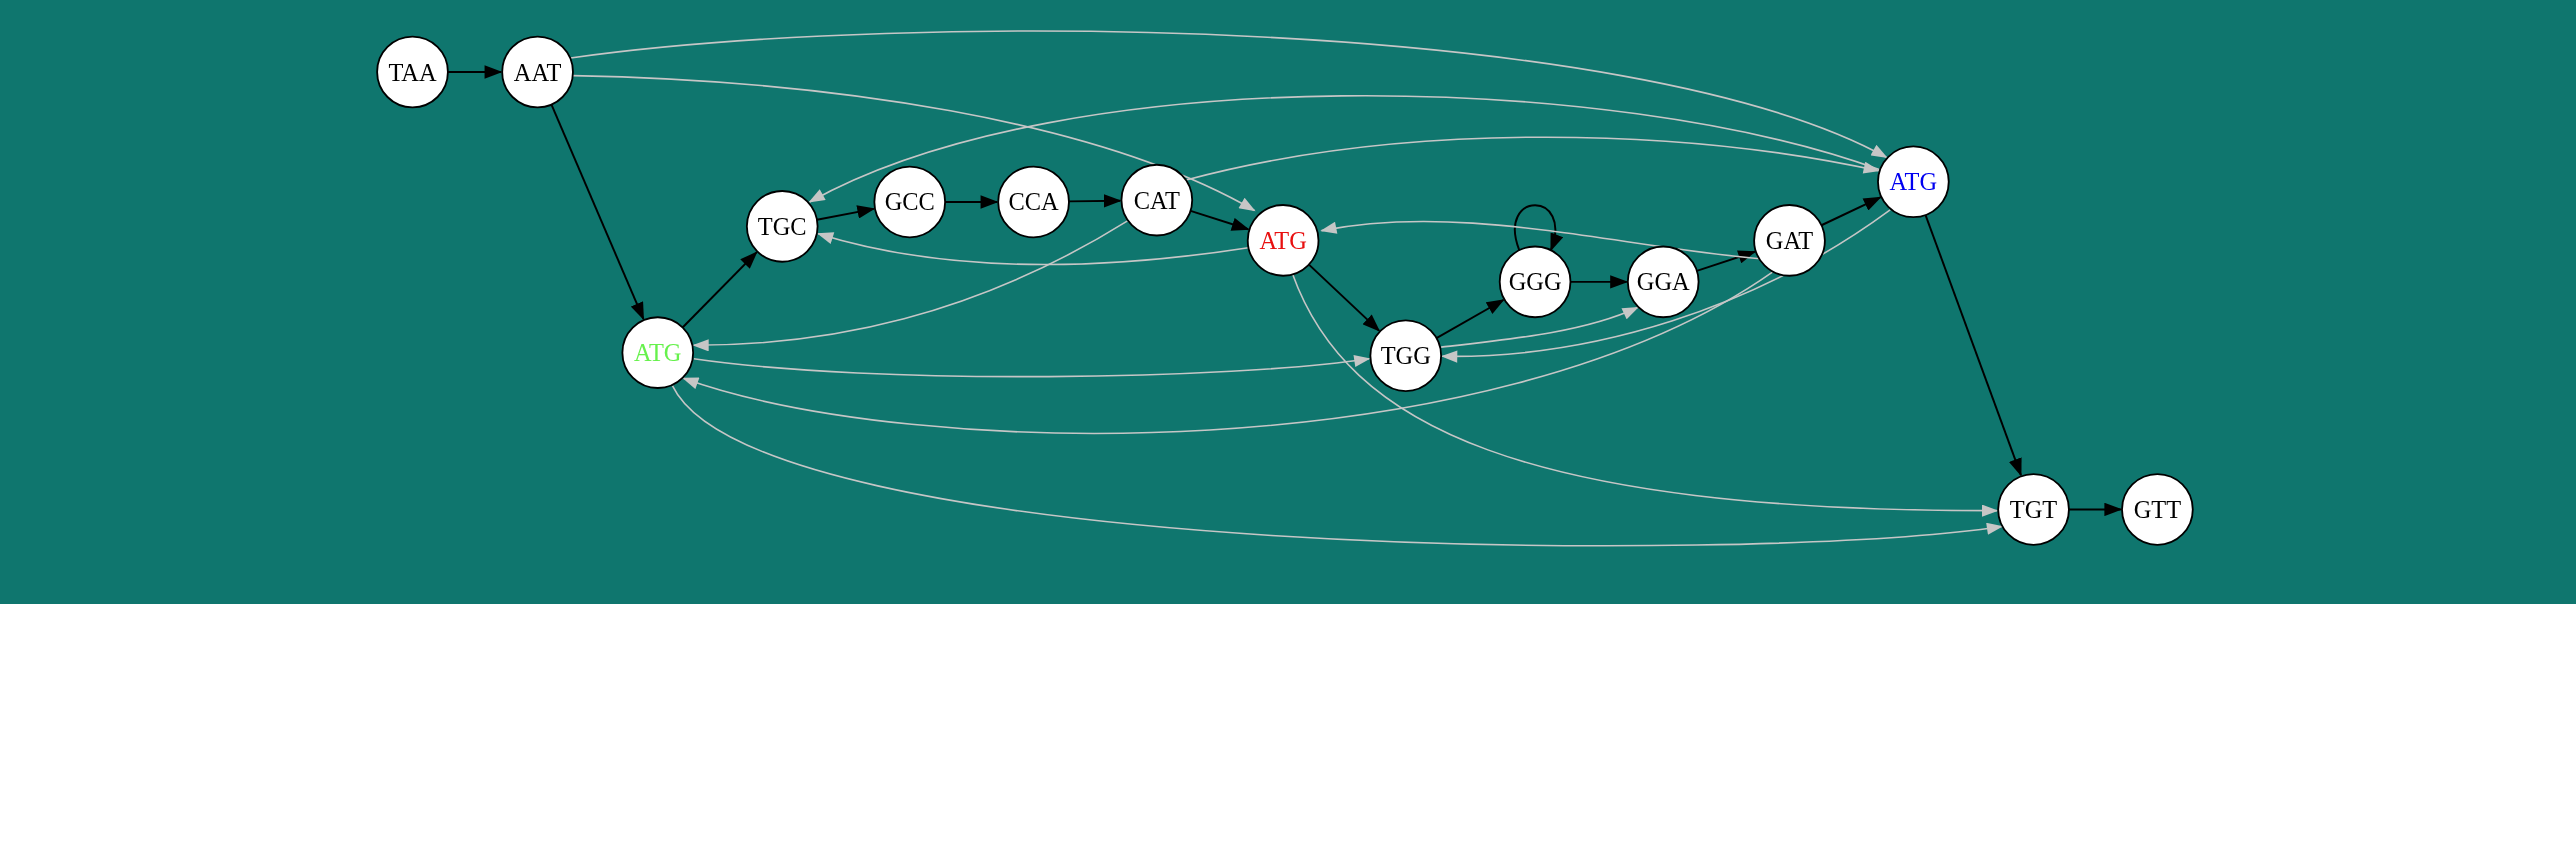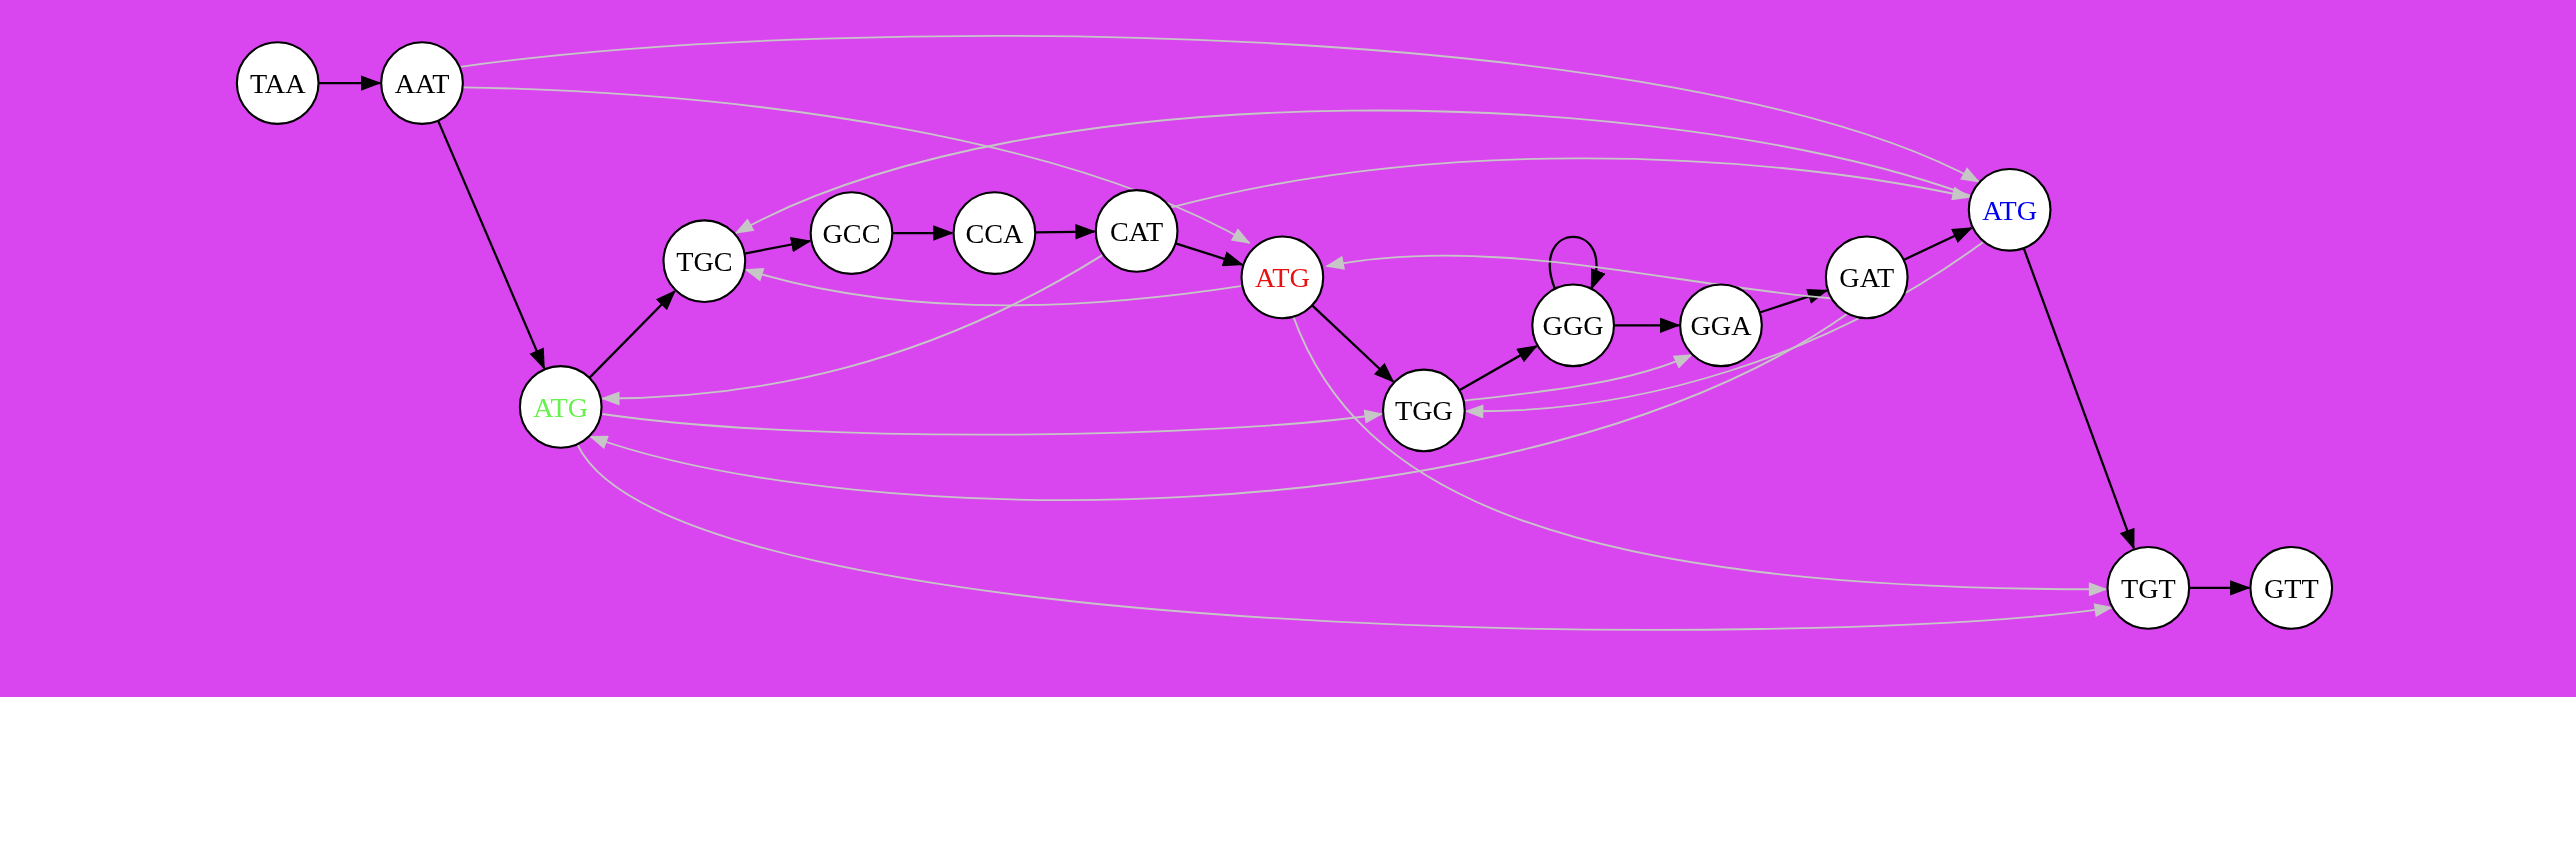--- a/index.html
+++ b/index.html
@@ -2,22 +2,22 @@
 <html style="font-size:13.6px"><head>
 <meta charset="utf-8">
 <style>
   html, body {
     margin: 0;
     padding: 0;
     background: #ffffff;
   }
   .canvas {
     width: 2576px;
-    height: 697px;
-    background: #d946ef;
+    height: 604px;
+    background: #0f766e;
     overflow: hidden;
   }
   svg {
     display: block;
     width: 100%;
     height: 100%;
   }
   .node-label {
     font-family: "Liberation Serif", "DejaVu Serif", serif;
     font-size: 40px;

